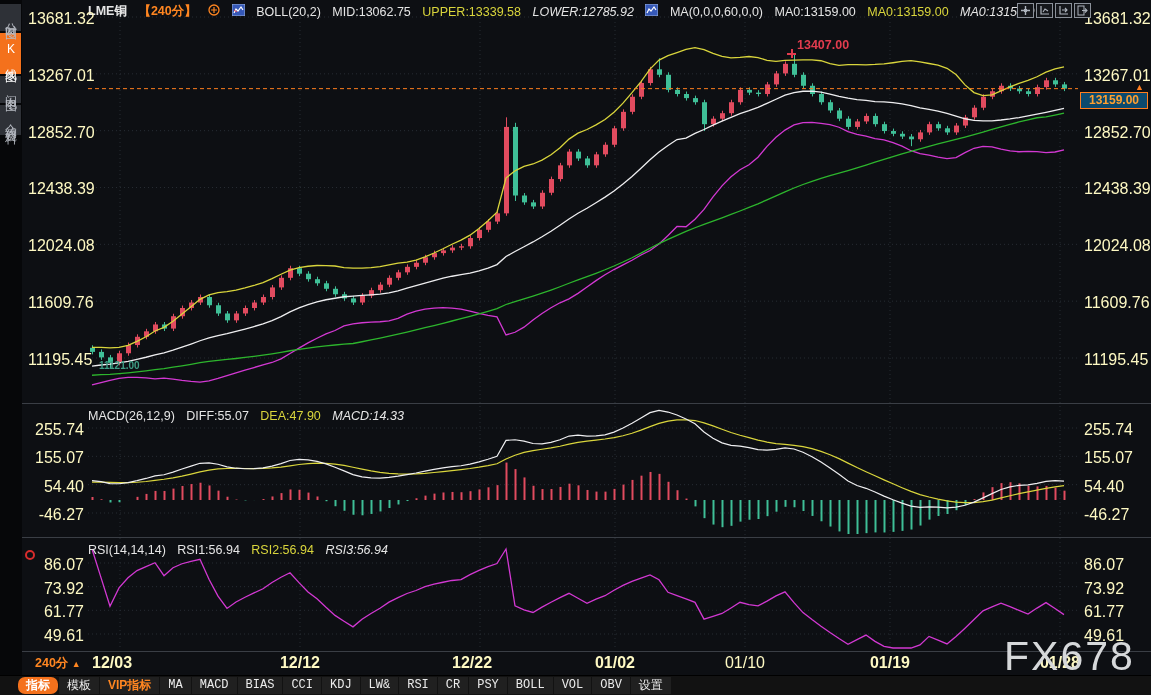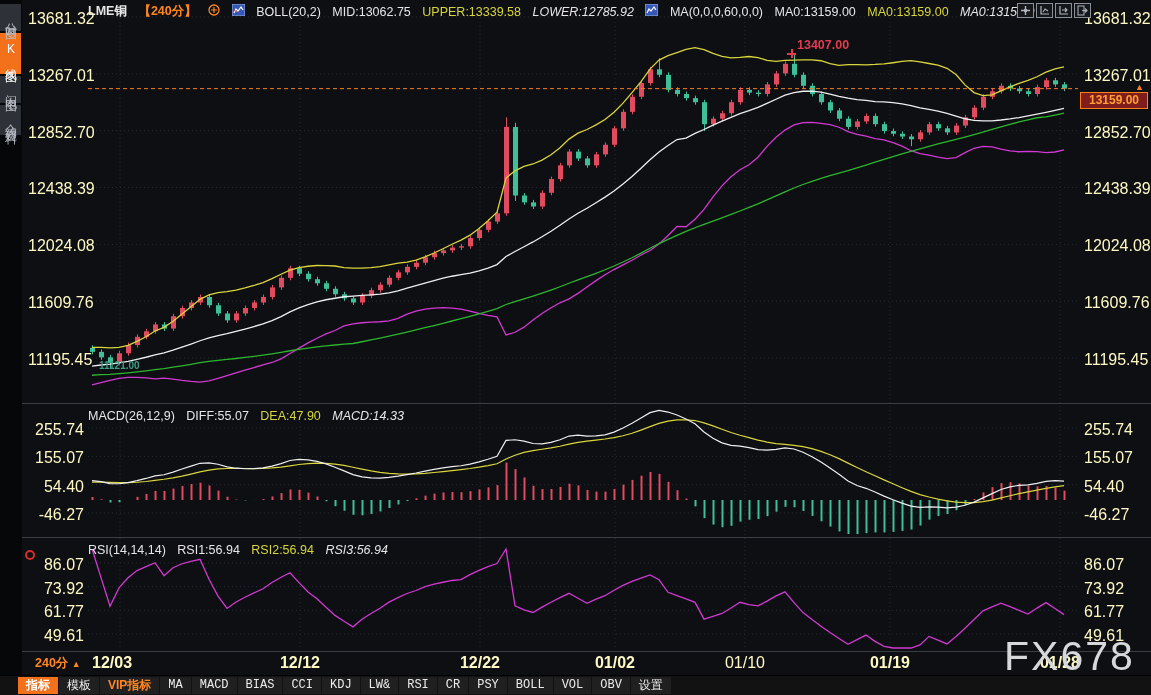--- a/index.html
+++ b/index.html
@@ -17,21 +17,21 @@
   .side-tab.active{background:#f4711c;color:#ffffff;}
 
   
   .legend{position:absolute;z-index:4;font-size:12.5px;white-space:nowrap;}
   .legend span{margin-right:8px;vertical-align:middle;}
   .w{color:#e5e5e5;} .y{color:#d9d53c;} .m{color:#e5e5e5;font-style:italic;} .o{color:#ff8621;} .b{font-weight:700;}
 
   .axl{position:absolute;font-size:16px;color:#fef9c3;z-index:4;}
 
   
-  .badge{position:absolute;left:1080px;top:92px;width:66px;height:15px;background:#7f1d1d;
+  .badge{position:absolute;left:1080px;top:92px;width:66px;height:15px;background:#0c4a6e;
          border:1px solid #ff7e1e;color:#ffa030;font-size:12px;font-weight:700;text-align:center;
          line-height:15px;z-index:5;}
   .badge-arrow{position:absolute;left:1135px;top:82px;color:#ff7e1e;font-size:9px;z-index:6;}
 
   .anno-high{position:absolute;left:797px;top:38px;color:#e23c4e;font-size:12.5px;font-weight:700;z-index:4;}
   .anno-low{position:absolute;left:99px;top:360px;color:#3f9e86;font-size:10px;font-weight:700;z-index:4;}
   .xmark{position:absolute;left:787px;top:49px;width:9px;height:9px;z-index:4;}
   .xmark::before{content:"";position:absolute;left:4px;top:0;width:2px;height:9px;background:#e23c4e;}
   .xmark::after{content:"";position:absolute;top:4px;left:0;width:9px;height:2px;background:#e23c4e;}
   .rmark{position:absolute;left:25px;top:550px;width:6px;height:6px;border:2px solid #d82c2c;
@@ -45,21 +45,21 @@
            justify-content:center;background:#15171b;cursor:pointer;}
 
   .interval-bl{position:absolute;left:35px;top:655px;z-index:5;font-size:12.5px;font-weight:700;color:#ff8621;}
   .wm{position:absolute;left:1004px;top:633px;font-size:41px;color:#d6d8da;z-index:6;letter-spacing:2px;}
 
   
   .btoolbar{position:absolute;left:0;bottom:0;width:100%;height:20px;background:#121212;display:flex;
             align-items:center;padding-left:18px;box-sizing:border-box;gap:1px;z-index:7;border-top:1px solid #000;}
   .tbtn{height:17px;line-height:17px;padding:0 8px;background:#202020;color:#ececec;font-size:12px;cursor:pointer;}
   .tbtn.mono{font-family:"Liberation Mono",monospace;}
-  .tbtn.active{background:#f4711c;color:#fff;font-weight:700;}
+  .tbtn.active{background:#f4711c;color:#fff;font-weight:700;border-radius:7px;}
   .tbtn.vip{color:#ff8621;font-weight:700;}
   .icon-sq{display:inline-block;vertical-align:middle;}
 </style>
 </head>
 <body>
 
 <div id="app">
   <svg id="chart" width="1151" height="695">
       <line x1="88" x2="1078" y1="17" y2="17" class="grid"></line>
       <line x1="88" x2="1078" y1="73.83310470780847" y2="73.83310470780847" class="grid"></line>
@@ -539,21 +539,21 @@
       <span class="axl" style="left: 28px; width: 56px; top: 556px; text-align: right;">86.07</span>
       <span class="axl" style="left: 1084px; top: 556px;">86.07</span>
       <span class="axl" style="left: 28px; width: 56px; top: 579.66px; text-align: right;">73.92</span>
       <span class="axl" style="left: 1084px; top: 579.66px;">73.92</span>
       <span class="axl" style="left: 28px; width: 56px; top: 603.32px; text-align: right;">61.77</span>
       <span class="axl" style="left: 1084px; top: 603.32px;">61.77</span>
       <span class="axl" style="left: 28px; width: 56px; top: 627px; text-align: right;">49.61</span>
       <span class="axl" style="left: 1084px; top: 627px;">49.61</span>
       <span class="axl" style="left: 92px; top: 654px; width: 56px; text-align: left; font-weight: 700;">12/03</span>
       <span class="axl" style="left: 272px; top: 654px; width: 56px; text-align: center; font-weight: 700;">12/12</span>
-      <span class="axl" style="left: 452px; top: 654px; width: 56px; text-align: center; font-weight: 700;">12/22</span>
+      <span class="axl" style="left: 452px; top: 654px; width: 56px; font-weight: 700;">12/22</span>
       <span class="axl" style="left: 587px; top: 654px; width: 56px; text-align: center; font-weight: 700;">01/02</span>
       <span class="axl" style="left: 717px; top: 654px; width: 56px; text-align: center; font-weight: 400;">01/10</span>
       <span class="axl" style="left: 862px; top: 654px; width: 56px; text-align: center; font-weight: 700;">01/19</span>
       <span class="axl" style="left: 1032px; top: 654px; width: 56px; text-align: center; font-weight: 700;">01/28</span>
     </div>
 
   <div class="btoolbar" id="btoolbar">
       <div class="tbtn active">指标</div>
       <div class="tbtn ">模板</div>
       <div class="tbtn vip">VIP指标</div>

